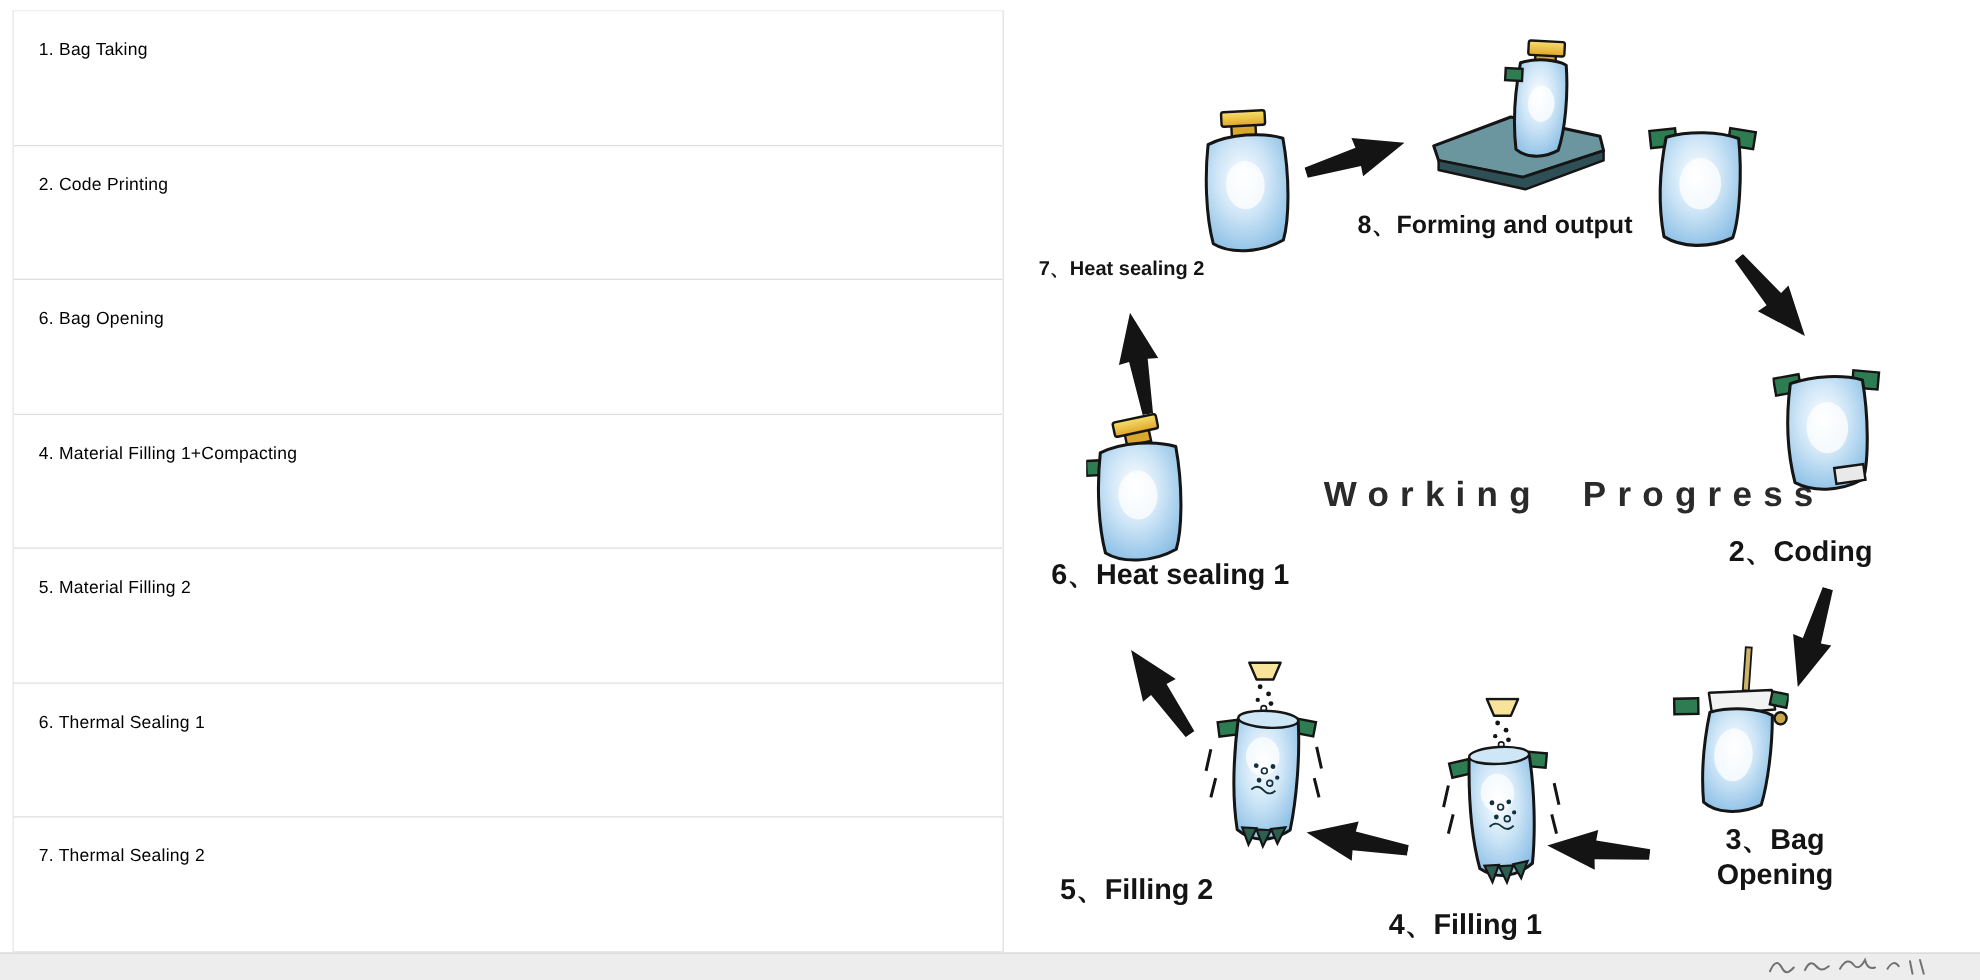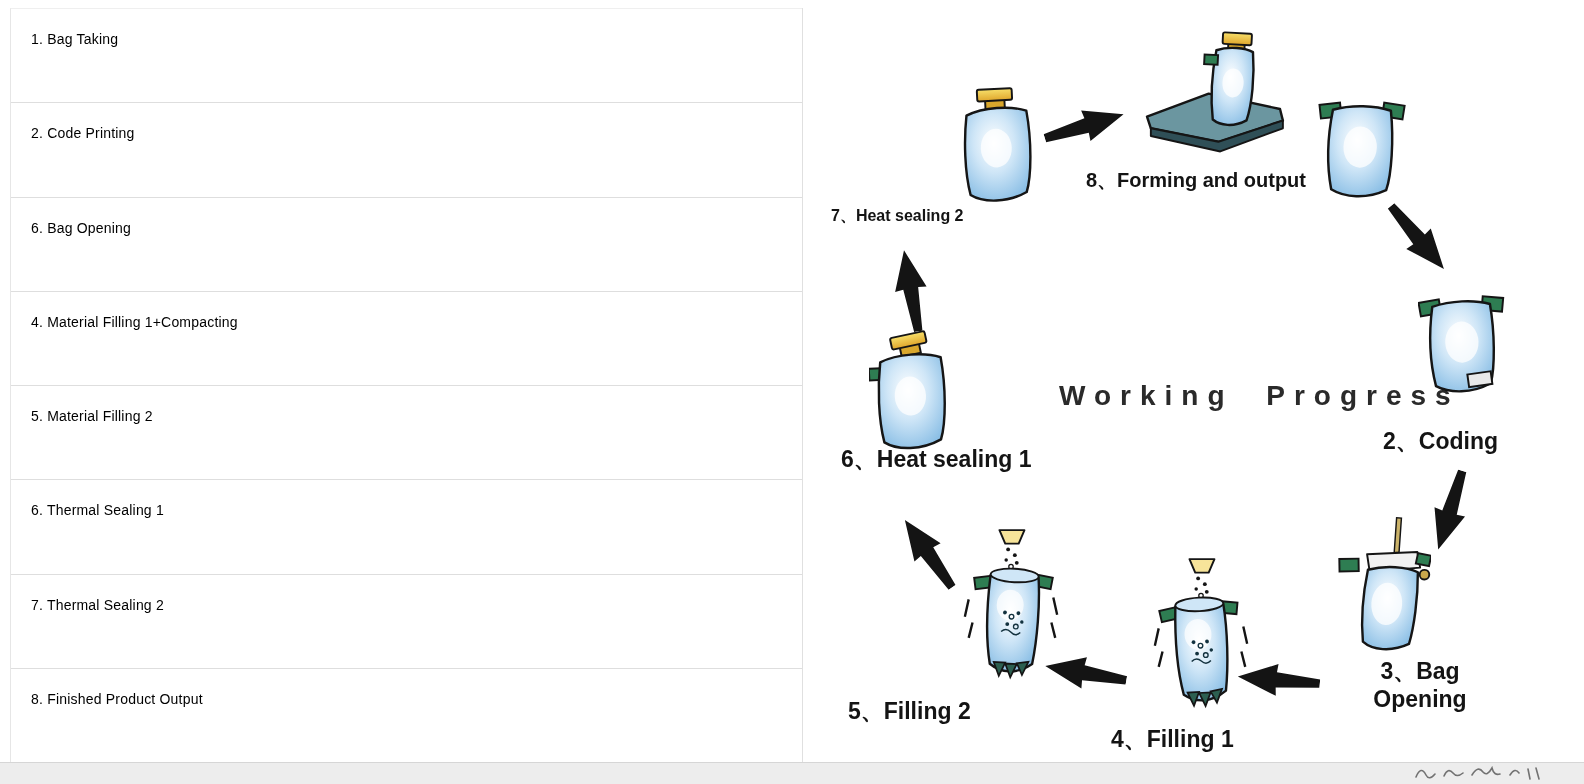--- a/index.html
+++ b/index.html
@@ -68,21 +68,20 @@
   </svg>
 
   <div class="spec-table">
     <div class="spec-row">1. Bag Taking</div>
     <div class="spec-row">2. Code Printing</div>
     <div class="spec-row">6. Bag Opening</div>
     <div class="spec-row">4. Material Filling 1+Compacting</div>
     <div class="spec-row">5. Material Filling 2</div>
     <div class="spec-row">6. Thermal Sealing 1</div>
     <div class="spec-row">7. Thermal Sealing 2</div>
-    <div class="spec-row" style="border-bottom:none">8. Finished Product Output</div>
   </div>
 
   <div class="diagram">
 
     <div class="dtitle">Working Progress</div>
 
     <div class="ill" style="left:152px;top:78px;width:86px;height:122px">
       <svg viewBox="0 0 88 126">
         <g transform="rotate(-3 44 60)">
           <rect x="33" y="13" width="20" height="11" fill="#d9a72c" stroke="#151515" stroke-width="2"></rect>

